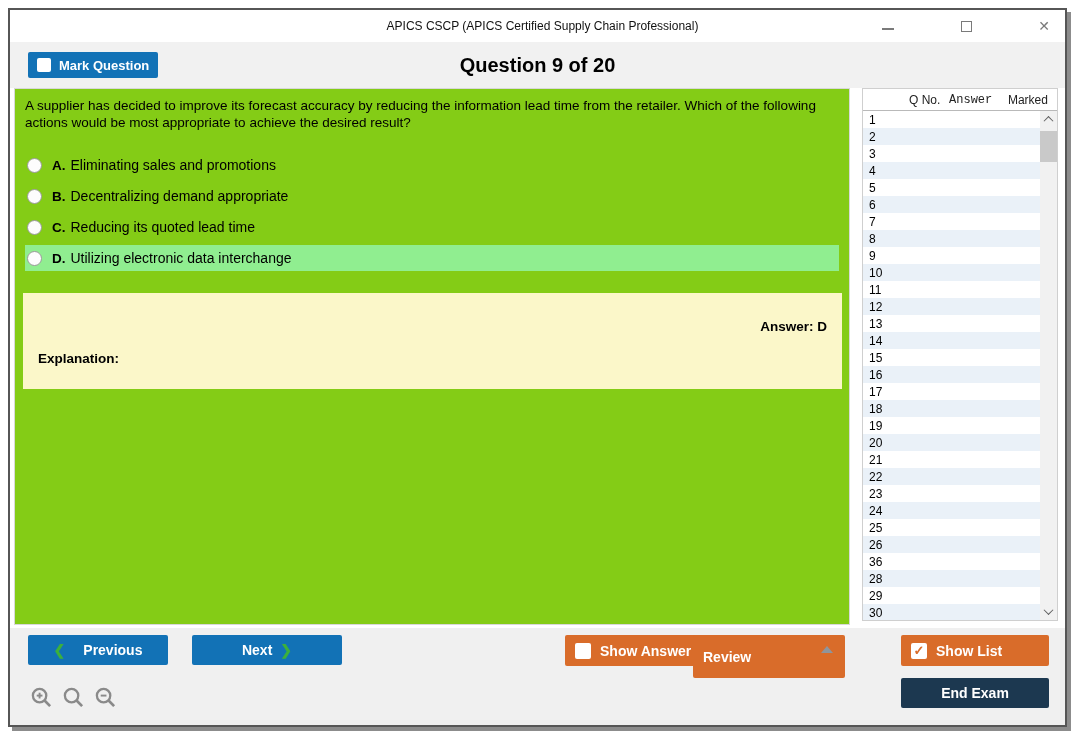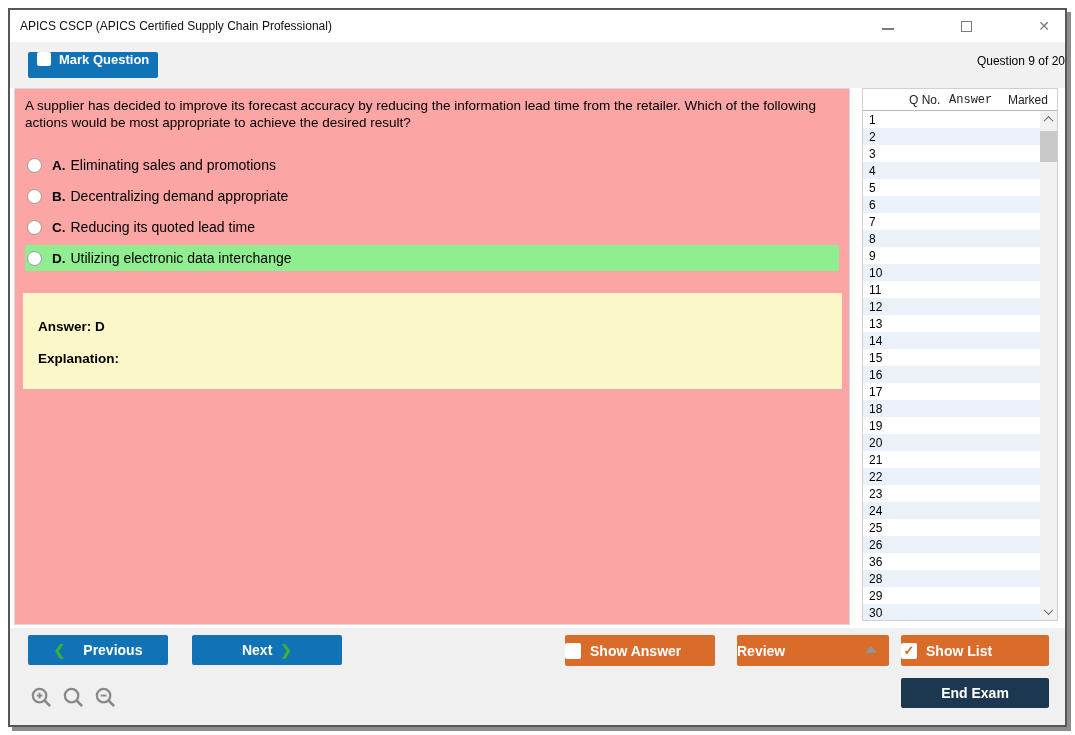--- a/index.html
+++ b/index.html
@@ -5,51 +5,51 @@
   * { margin:0; padding:0; box-sizing:border-box; }
   html,body { width:1075px; height:735px; background:#ffffff; overflow:hidden;
               font-family:"Liberation Sans", sans-serif; color:#000; }
 
   .window { position:absolute; left:8px; top:8px; width:1059px; height:719px;
             border:2px solid var(--frame,#565656); background:#fff;
             box-shadow:4px 4px 0 rgba(120,120,120,0.85); }
 
   
   .titlebar { position:absolute; left:0; top:0; width:100%; height:32px; background:#fff;
-              display:flex; align-items:center; }
+              display:flex; align-items:center;justify-content:center; }
   .titlebar-text { font-size:12px; padding-left:10px; color:#111; }
   .win-controls { position:absolute; right:14px; top:0; height:32px; display:flex; align-items:center; gap:64px; }
   .ctl { width:14px; height:14px; display:flex; align-items:center; justify-content:center; cursor:default; }
   .ctl-min { width:12px; height:2px; background:#7a7a7a; margin-top:6px; }
   .ctl-max { width:11px; height:11px; border:1px solid #7a7a7a; }
   .ctl-close { font-size:14px; color:#7a7a7a; line-height:1; }
 
   
   .header-band { position:absolute; left:0; top:32px; width:100%; height:46px; background:var(--band_bg,#f1f1f1); }
   .mark-btn { position:absolute; left:18px; top:10px; width:130px; height:26px; background:var(--blue,#1272B6);
-              border:none; border-radius:2px; display:flex; padding-left:9px; cursor:pointer; }
+              border:none; border-radius:2px; display:flex; align-items:center; padding-left:9px; cursor:pointer; }
   .mark-btn .cb { width:14px; height:14px; background:#fff; border-radius:2px; margin-right:8px; flex:0 0 auto; }
   .mark-btn .lbl { color:#fff; font-weight:bold; font-size:13px; }
-  .q-counter { position:absolute; left:0; right:0; top:12px; text-align:right;
-               font-weight:normal; font-size:12px; pointer-events:none; }
+  .q-counter { position:absolute; left:0; right:0; top:12px; text-align:center;
+               font-weight:bold; font-size:20px; pointer-events:none; }
 
   
   .question-panel { position:absolute; left:4px; top:78px; width:836px; height:537px;
-                    background:#fca5a5; border:1px solid #d8d8d8; padding:9px 10px; }
+                    background:#84cc16; border:1px solid #d8d8d8; padding:9px 10px; }
   .question-text { font-size:13.5px; line-height:16.5px; max-width:810px; }
   .options { margin-top:21px; }
   .option { display:flex; align-items:center; height:26px; margin-bottom:5px; cursor:pointer; padding-left:2px; }
   .option.highlighted { background:var(--highlight_green,#90EE90); }
   .radio { width:15px; height:15px; border-radius:50%; border:1px solid #9a9a9a; background:#fdfdfd; margin-right:10px; flex:0 0 auto; }
   .opt-letter { font-weight:bold; font-size:13.5px; margin-right:5px; }
   .opt-text { font-size:14px; }
 
   .answer-box { position:absolute; left:8px; top:204px; width:819px; height:96px;
                 background:var(--answer_yellow,#FBF7C9); padding:26px 15px 0 15px; }
-  .answer-line { font-weight:bold; font-size:13.5px; }
+  .answer-line { font-weight:bold; font-size:13.5px;text-align:right; }
   .explanation-line { font-weight:bold; font-size:13.5px; margin-top:17px; }
 
   
   .sidebar { position:absolute; left:852px; top:78px; width:196px; height:533px;
              background:#fff; border:1px solid #cfcfcf; }
   .list-header { display:flex; align-items:center; height:22px; border-bottom:1px solid #b9b9b9;
                  font-size:12px; color:#222; }
   .col-q { width:55px; padding-left:6px;margin-left:40px; }
   .col-a { width:72px;font-family:Liberation Mono, monospace; }
   .col-m { width:60px; }
@@ -67,27 +67,27 @@
   .chev { width:7px; height:7px; border-left:1.6px solid #606060; border-top:1.6px solid #606060; }
   .chev-up { transform:rotate(45deg) translate(1px,1px); }
   .chev-down { transform:rotate(225deg) translate(1px,1px); }
   .sb-thumb { position:absolute; left:0; top:20px; width:17px; height:31px; background:#c9c9c9; cursor:pointer; }
 
   
   .footer { position:absolute; left:0; top:618px; width:100%; height:97px; background:var(--footer_bg,#F0F0F0); }
   .btn { position:absolute; border:none; border-radius:2px; display:flex; align-items:center; justify-content:center;
          color:#fff; font-size:14px; cursor:pointer; font-family:"Liberation Sans",sans-serif; }
   .btn-blue { background:var(--blue,#1272B6); font-weight:bold; }
-  .btn-orange { background:var(--orange,#D96C2A); font-weight:600; justify-content:flex-start; }
+  .btn-orange { background:var(--orange,#D96C2A); font-weight:600; justify-content:flex-start; padding-left:10px; }
   .btn-navy { background:var(--navy,#1C3850); font-weight:600; }
   .chevron { color:var(--green_accent,#3CB03C); font-weight:bold; font-size:14px; }
   .btn-prev { left:18px; top:7px; width:140px; height:30px; gap:18px; }
   .btn-next { left:182px; top:7px; width:150px; height:30px; gap:8px; }
   .btn-show-answer { left:555px; top:7px; width:150px; height:31px; }
-  .btn-review { left:727px; top:7px; width:152px; height:31px; }
+  .btn-review { left:683px; top:7px; width:152px; height:43px; }
   .btn-show-list { left:891px; top:7px; width:148px; height:31px; }
   .btn-save { left:721px; top:50px; width:152px; height:30px; }
   .btn-end { left:891px; top:50px; width:148px; height:30px; }
   .btn .cb2 { width:16px; height:16px; background:#fff; border-radius:2px; margin-right:9px; flex:0 0 auto;
               display:flex; align-items:center; justify-content:center; }
   .cb2 .check { color:var(--orange,#D96C2A); font-size:13px; font-weight:bold; line-height:1; }
   .review-caret { position:absolute; right:12px; top:11px; width:0; height:0;
                   border-left:6px solid transparent; border-right:6px solid transparent;
                   border-bottom:7px solid #8f959c; }
   .zoom-tools { position:absolute; left:20px; top:58px; display:flex; gap:9px; }

